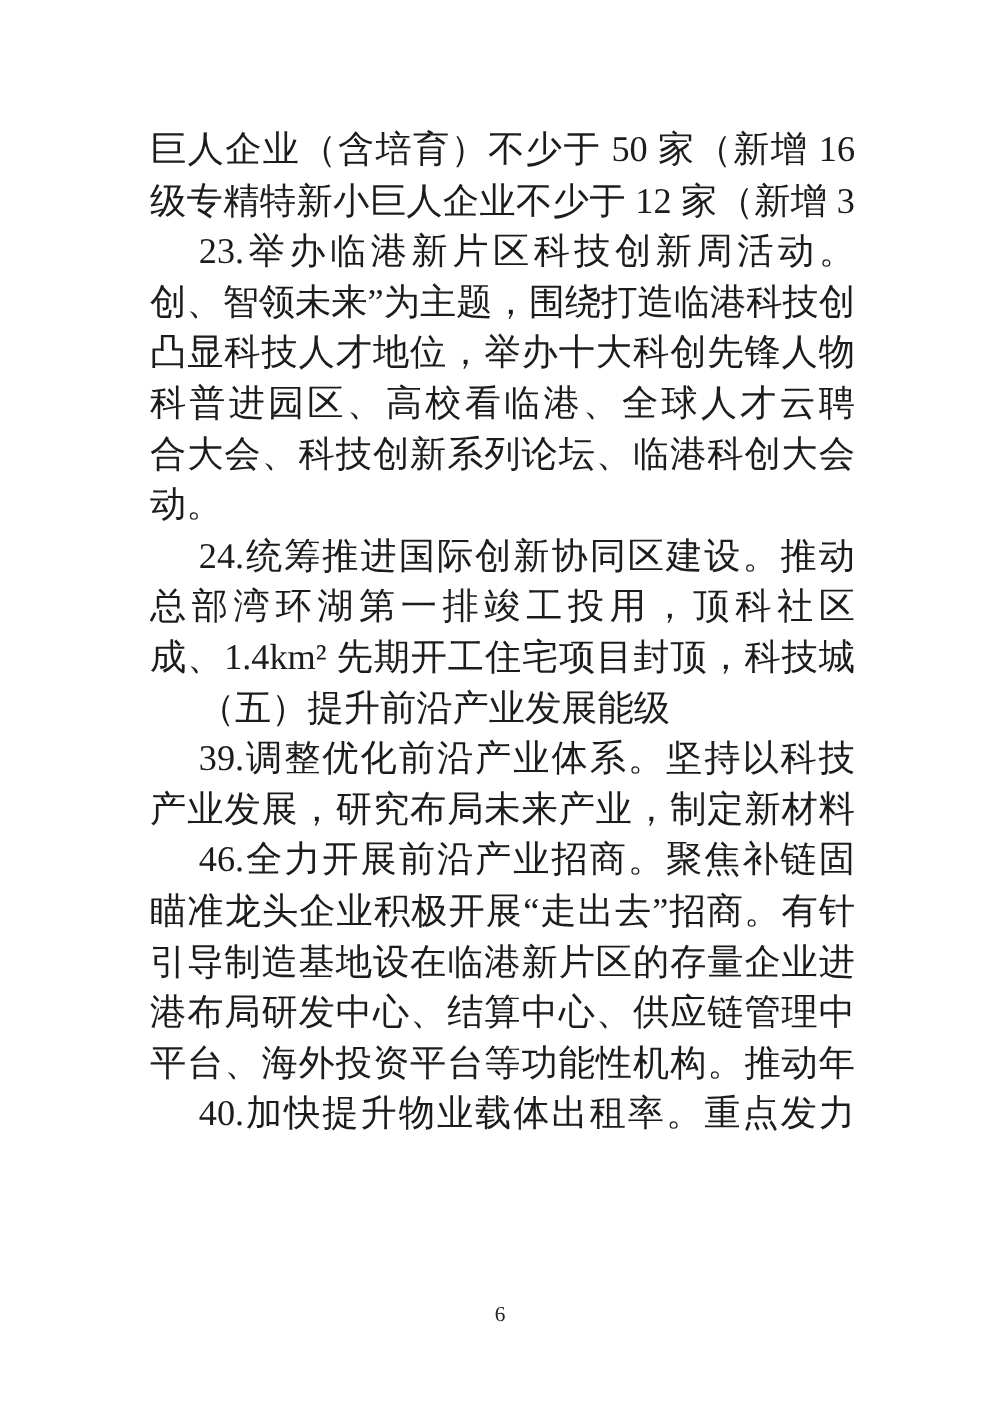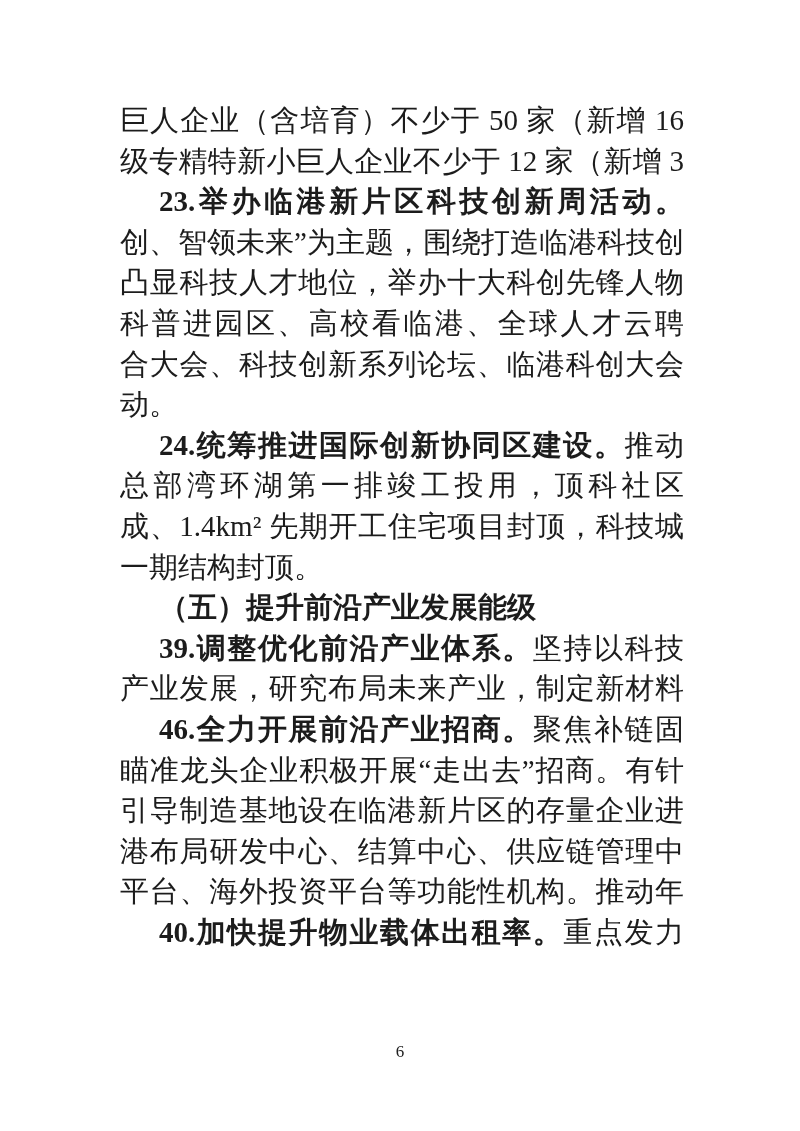--- a/index.html
+++ b/index.html
@@ -31,21 +31,21 @@
     white-space: normal;
     overflow: hidden;
   }
   .line.justify {
     text-align-last: justify;
   }
   .line.indent {
     text-indent: 39px;
   }
   .seg-bold {
-    font-weight: 700;
+    font-weight: 400;
   }
   .footer {
     position: absolute;
     left: 0;
     right: 0;
     top: 1042px;
     text-align: center;
     font-size: 17px;
     color: #222222;
   }
@@ -59,21 +59,20 @@
       <div class="line"><span class="seg-regular">级专精特新小巨人企业不少于 12 家（新增 3 家）。</span></div>
       <div class="line indent justify"><span class="seg-bold">23.举办临港新片区科技创新周活动。</span></div>
       <div class="line justify"><span class="seg-regular">创、智领未来”为主题，围绕打造临港科技创新高地，</span></div>
       <div class="line justify"><span class="seg-regular">凸显科技人才地位，举办十大科创先锋人物评选表彰、</span></div>
       <div class="line justify"><span class="seg-regular">科普进园区、高校看临港、全球人才云聘会、产教融</span></div>
       <div class="line justify"><span class="seg-regular">合大会、科技创新系列论坛、临港科创大会等系列活</span></div>
       <div class="line"><span class="seg-regular">动。</span></div>
       <div class="line indent justify"><span class="seg-bold">24.统筹推进国际创新协同区建设。</span><span class="seg-regular">推动实现科创</span></div>
       <div class="line justify"><span class="seg-regular">总部湾环湖第一排竣工投用，顶科社区 1.1km² 基本建</span></div>
       <div class="line justify"><span class="seg-regular">成、1.4km² 先期开工住宅项目封顶，科技城信息飞鱼</span></div>
-      <div class="line"><span class="seg-regular">一期结构封顶。</span></div>
       <div class="line indent"><span class="seg-bold">（五）提升前沿产业发展能级</span></div>
       <div class="line indent justify"><span class="seg-bold">39.调整优化前沿产业体系。</span><span class="seg-regular">坚持以科技创新推动</span></div>
       <div class="line justify"><span class="seg-regular">产业发展，研究布局未来产业，制定新材料等产业规</span></div>
       <div class="line indent justify"><span class="seg-bold">46.全力开展前沿产业招商。</span><span class="seg-regular">聚焦补链固链强链，</span></div>
       <div class="line justify"><span class="seg-regular">瞄准龙头企业积极开展“走出去”招商。有针对性地</span></div>
       <div class="line justify"><span class="seg-regular">引导制造基地设在临港新片区的存量企业进一步在临</span></div>
       <div class="line justify"><span class="seg-regular">港布局研发中心、结算中心、供应链管理中心、贸易</span></div>
       <div class="line justify"><span class="seg-regular">平台、海外投资平台等功能性机构。推动年内签约前</span></div>
       <div class="line indent justify"><span class="seg-bold">40.加快提升物业载体出租率。</span><span class="seg-regular">重点发力推动主城</span></div>
     </div>

